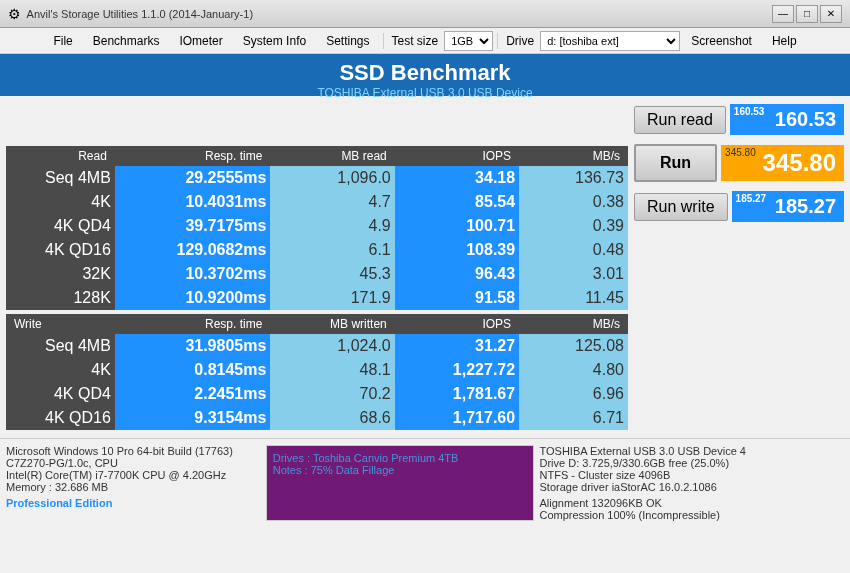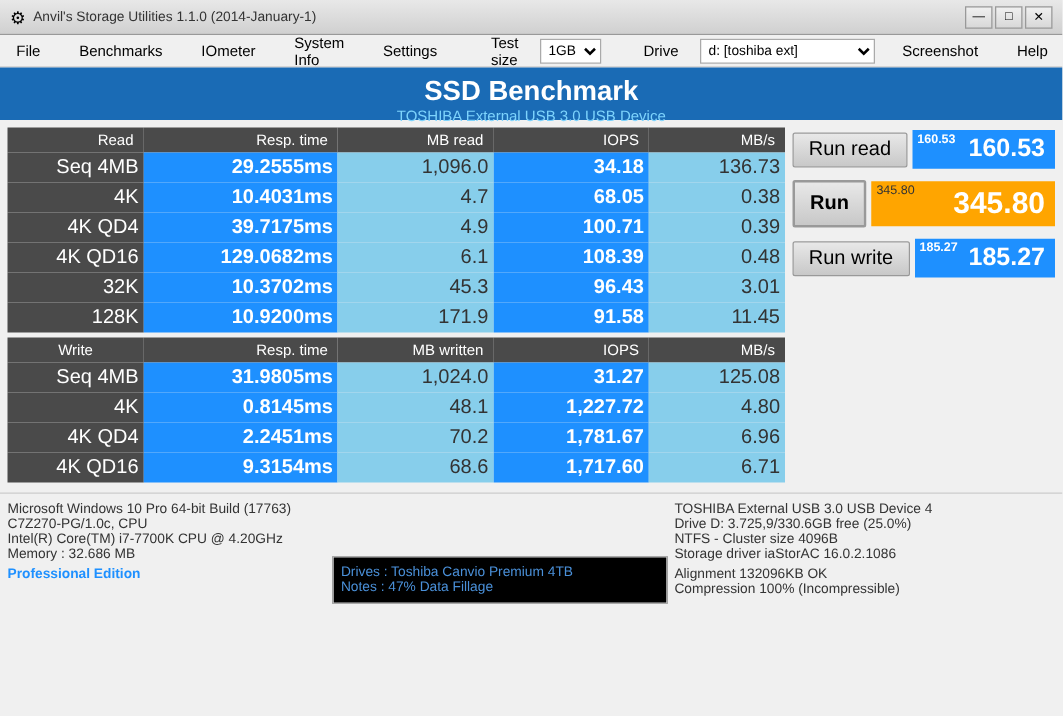--- a/index.html
+++ b/index.html
@@ -5,21 +5,21 @@
     * { box-sizing: border-box; margin: 0; padding: 0; }
     body { font-family: 'Segoe UI', Tahoma, Geneva, Verdana, sans-serif; font-size: 12px; background: #f0f0f0; width: 850px; height: 573px; overflow: hidden; }
     
     
     .title-bar { background: linear-gradient(to bottom, #e8e8e8, #d0d0d0); border-bottom: 1px solid #999; display: flex; align-items: center; padding: 4px 8px; height: 28px; }
     .title-bar-text { font-size: 11px; color: #333; flex: 1; }
     .title-bar-controls { display: flex; gap: 2px; }
     .title-bar-btn { width: 22px; height: 18px; border: 1px solid #999; background: linear-gradient(to bottom, #f0f0f0, #d8d8d8); font-size: 10px; cursor: pointer; display: flex; align-items: center; justify-content: center; }
     
     
-    .menu-bar { background: #f0f0f0; border-bottom: 1px solid #ccc; display: flex; align-items: center; padding: 2px 4px; height: 26px; gap: 13px; }
+    .menu-bar { background: #f0f0f0; border-bottom: 1px solid #ccc; display: flex; align-items: center; padding: 2px 16px; height: 26px; gap: 2px; justify-content: center; }
     .menu-item { padding: 2px 8px; font-size: 12px; cursor: pointer; border: 1px solid transparent; }
     .menu-separator { width: 1px; height: 16px; background: #ccc; margin: 0 2px; }
     .menu-label { font-size: 12px; margin: 0 4px; }
     .menu-select { font-size: 11px; border: 1px solid #aaa; background: white; padding: 1px 2px; height: 20px; }
     .menu-drive-select { font-size: 11px; border: 1px solid #aaa; background: white; padding: 1px 2px; height: 20px; min-width: 140px; }
     
     
     .app-header { background: #1a6bb5; padding: 6px 10px; display: flex; justify-content: space-between; align-items: center; height: 42px; flex-direction: column; }
     .app-title { color: white; font-size: 22px; font-weight: bold; }
     .device-info { color: #7dd3fc; font-size: 12px; text-align: right; }
@@ -35,32 +35,32 @@
     .bench-table td { padding: 2px 4px; text-align: right; font-size: 16px; height: 24px; }
     .cell-label { background: #4a4a4a; color: white; text-align: right; padding: 2px 8px; font-size: 12px; }
     .cell-blue { background: #1e90ff; color: white; font-weight: bold; }
     .cell-lightblue { background: #87ceeb; color: #333; }
     .cell-iops { background: #1e90ff; color: white; font-weight: bold; }
     .cell-mbs { background: #87ceeb; color: #333; }
     
     
     .right-panel { width: 210px; display: flex; flex-direction: column; gap: 6px; padding-top: 2px; }
     .run-button { background: linear-gradient(to bottom, #e8e8e8, #c8c8c8); border: 1px solid #999; padding: 4px 12px; font-size: 16px; cursor: pointer; border-radius: 2px; white-space: nowrap; }
-    .run-button-main { background: linear-gradient(to bottom, #e8e8e8, #c8c8c8); border: 2px solid #999; padding: 8px 12px; font-size: 16px; font-weight: bold; cursor: pointer; border-radius: 2px; }
+    .run-button-main { background: linear-gradient(to bottom, #e8e8e8, #c8c8c8); border: 2px solid #999; padding: 8px 24px; font-size: 16px; font-weight: bold; cursor: pointer; border-radius: 2px; }
     .score-box-read { background: #1e90ff; color: white; padding: 4px 10px; font-size: 20px; font-weight: bold; text-align: right; flex: 1; position: relative; }
     .score-box-write { background: #1e90ff; color: white; padding: 4px 10px; font-size: 20px; font-weight: bold; text-align: right; flex: 1; position: relative; }
     
     
     .bottom-section { display: flex; border-top: 1px solid #ccc; padding: 6px; gap: 6px; background: #f0f0f0; font-size: 11px; }
     .bottom-sysinfo { flex: 1; min-width: 180px; color: #333; }
-    .bottom-notes { flex: 1; background: #000000; border: 1px solid #ccc; padding: 6px; color: #4a90d9; margin-top: 44px; }
+    .bottom-notes { flex: 1; background: #701a75; border: 1px solid #ccc; padding: 6px; color: #4a90d9; }
     .bottom-drives { flex: 1.2; color: #333; }
     .pro-edition { color: #1e90ff; font-weight: bold; margin-top: 4px; }
     
-    .table-wrapper { margin-bottom: 2px; }
+    .table-wrapper { margin-bottom: 2px; margin-top: 44px; }
     
     .score-row { display: flex; align-items: center; gap: 4px; margin-bottom: 3px; }
   </style>
 </head>
 <body>
 
 <div class="title-bar">
   <span style="font-size:14px; margin-right:6px;">⚙</span>
   <span class="title-bar-text">Anvil's Storage Utilities 1.1.0 (2014-January-1)</span>
   <div class="title-bar-controls">
@@ -117,21 +117,21 @@
     <td class="cell-label">Seq 4MB</td>
     <td class="cell-blue">29.2555ms</td>
     <td class="cell-lightblue">1,096.0</td>
     <td class="cell-iops">34.18</td>
     <td class="cell-mbs">136.73</td>
   </tr>
             <tr>
     <td class="cell-label">4K</td>
     <td class="cell-blue">10.4031ms</td>
     <td class="cell-lightblue">4.7</td>
-    <td class="cell-iops">68.05</td>
+    <td class="cell-iops">85.54</td>
     <td class="cell-mbs">0.38</td>
   </tr>
             <tr>
     <td class="cell-label">4K QD4</td>
     <td class="cell-blue">39.7175ms</td>
     <td class="cell-lightblue">4.9</td>
     <td class="cell-iops">100.71</td>
     <td class="cell-mbs">0.39</td>
   </tr>
             <tr>
@@ -156,21 +156,21 @@
     <td class="cell-mbs">11.45</td>
   </tr>
           </tbody>
       </table>
     </div>
 
     <div class="table-wrapper" style="margin-top:4px;">
       <table>
         <thead>
           <tr>
-            <th style="text-align:center; width:70px;">Write</th>
+            <th style="text-align:left; width:70px;">Write</th>
             <th style="width:100px;">Resp. time</th>
             <th style="width:80px;">MB written</th>
             <th style="width:80px;">IOPS</th>
             <th style="width:70px;">MB/s</th>
           </tr>
         </thead>
         <tbody id="write-tbody">
         <tr>
     <td class="cell-label">Seq 4MB</td>
     <td class="cell-blue">31.9805ms</td>
@@ -235,21 +235,21 @@
 <div class="bottom-section">
   <div class="bottom-sysinfo">
     <div>Microsoft Windows 10 Pro 64-bit Build (17763)</div>
     <div>C7Z270-PG/1.0c, CPU</div>
     <div>Intel(R) Core(TM) i7-7700K CPU @ 4.20GHz</div>
     <div>Memory : 32.686 MB</div>
     <div class="pro-edition">Professional Edition</div>
   </div>
   <div class="bottom-notes">
     <div>Drives : Toshiba Canvio Premium 4TB</div>
-    <div>Notes : 47% Data Fillage</div>
+    <div>Notes : 75% Data Fillage</div>
   </div>
   <div class="bottom-drives">
     <div>TOSHIBA External USB 3.0 USB Device 4</div>
     <div>Drive D: 3.725,9/330.6GB free (25.0%)</div>
     <div>NTFS - Cluster size 4096B</div>
     <div>Storage driver  iaStorAC 16.0.2.1086</div>
     <div style="height:4px;"></div>
     <div>Alignment 132096KB OK</div>
     <div>Compression 100% (Incompressible)</div>
   </div>

